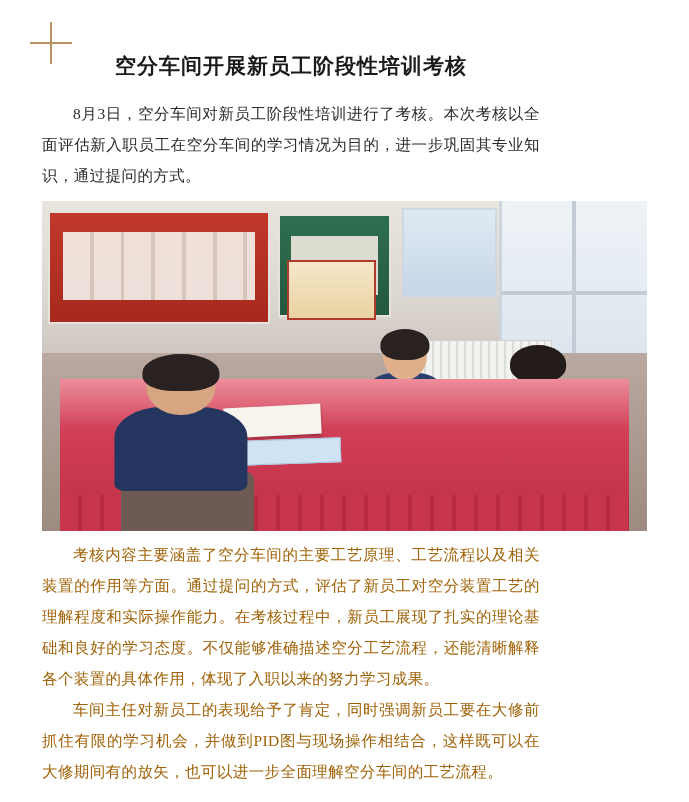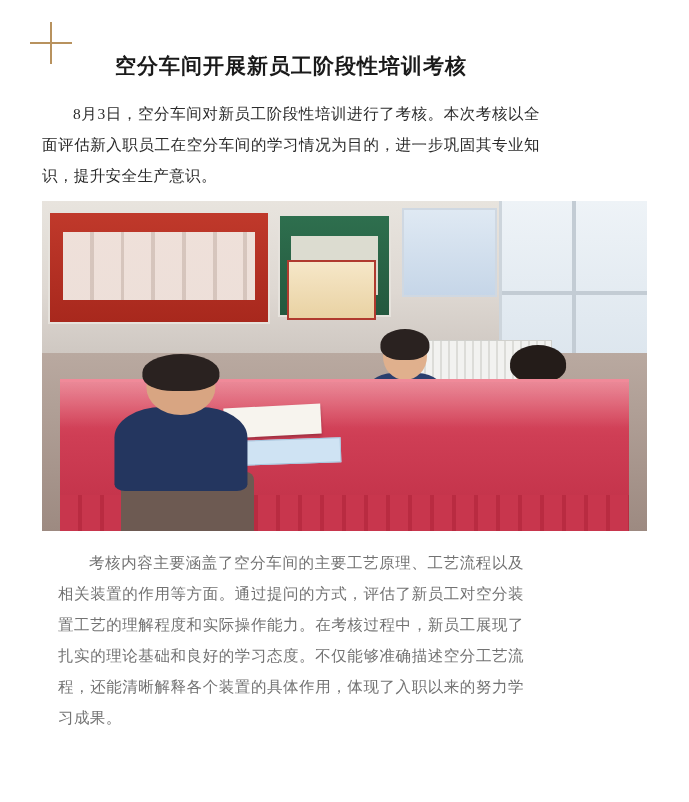--- a/index.html
+++ b/index.html
@@ -57,24 +57,24 @@
     margin: 0;
     padding-top: 18px;
     font-size: 15.5px;
     line-height: 31px;
     color: #2b2b2b;
     text-align: justify;
     text-indent: 2em;
     letter-spacing: 0.4px;
   }
   .para {
-    margin: 16px;
+    margin: 0;
     font-size: 15.5px;
     line-height: 31px;
-    color: #737373;
+    color: #a16207;
     text-align: justify;
     text-indent: 2em;
     letter-spacing: 0.4px;
   }
   .photo-wrap {
     margin: 10px 0 8px 0;
     width: 605px;
     height: 330px;
     overflow: hidden;
     position: relative;
@@ -243,21 +243,21 @@
 
 <div class="page">
 
   <div class="corner-mark">
     <div class="h-line"></div>
     <div class="v-line"></div>
   </div>
 
   <h1 class="doc-title">空分车间开展新员工阶段性培训考核</h1>
 
-  <p class="body-text">8月3日，空分车间对新员工阶段性培训进行了考核。本次考核以全面评估新入职员工在空分车间的学习情况为目的，进一步巩固其专业知识，提升安全生产意识。</p>
+  <p class="body-text">8月3日，空分车间对新员工阶段性培训进行了考核。本次考核以全面评估新入职员工在空分车间的学习情况为目的，进一步巩固其专业知识，通过提问的方式。</p>
 
   <div class="photo-wrap">
     <div class="photo">
       <div class="ph-wall"></div>
       <div class="ph-board-left"></div>
       <div class="ph-board-mid"></div>
       <div class="ph-cert"></div>
       <div class="ph-board-right"></div>
       <div class="ph-window">
         <div class="mullion-v"></div>
@@ -293,14 +293,15 @@
       <div class="ph-chair"></div>
       <div class="ph-person left">
         <div class="body"></div>
         <div class="head"></div>
         <div class="hair"></div>
       </div>
     </div>
   </div>
 
   <p class="para">考核内容主要涵盖了空分车间的主要工艺原理、工艺流程以及相关装置的作用等方面。通过提问的方式，评估了新员工对空分装置工艺的理解程度和实际操作能力。在考核过程中，新员工展现了扎实的理论基础和良好的学习态度。不仅能够准确描述空分工艺流程，还能清晰解释各个装置的具体作用，体现了入职以来的努力学习成果。</p>
+  <p class="para">车间主任对新员工的表现给予了肯定，同时强调新员工要在大修前抓住有限的学习机会，并做到PID图与现场操作相结合，这样既可以在大修期间有的放矢，也可以进一步全面理解空分车间的工艺流程。</p>
 
 </div>
 
 </body></html>

